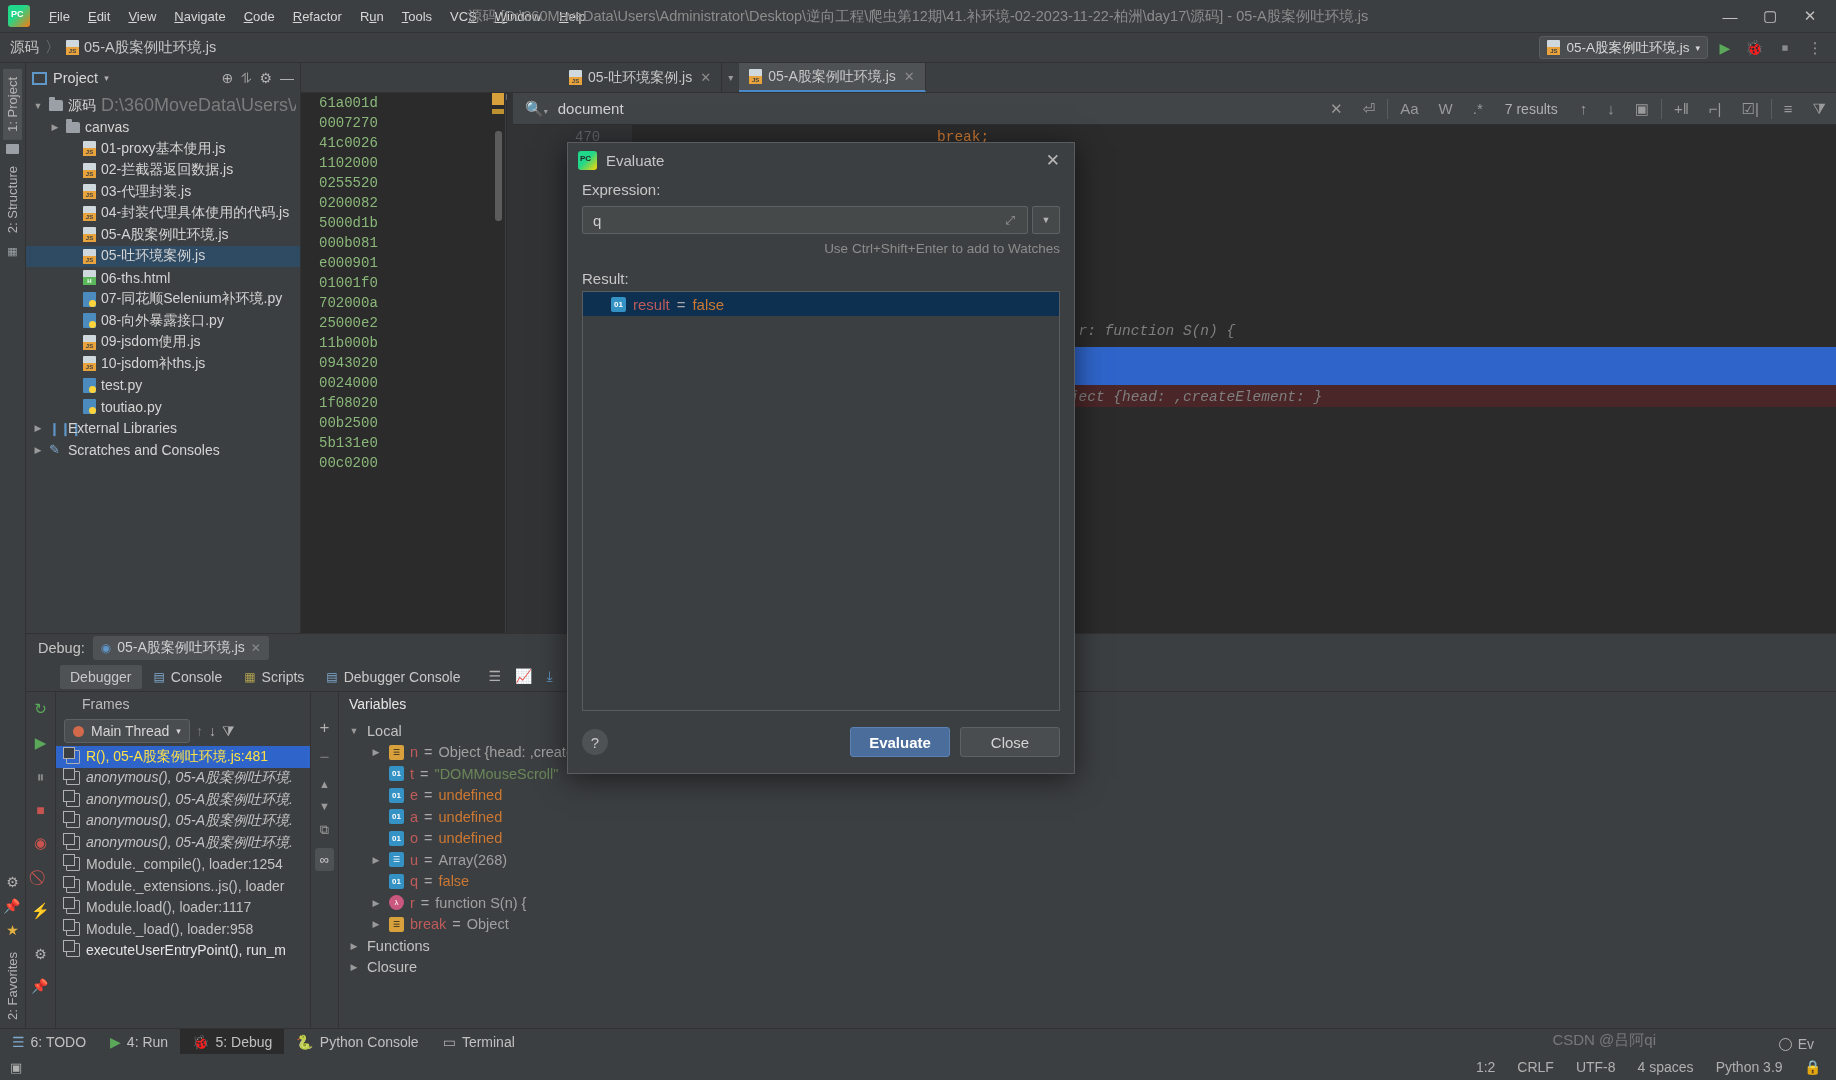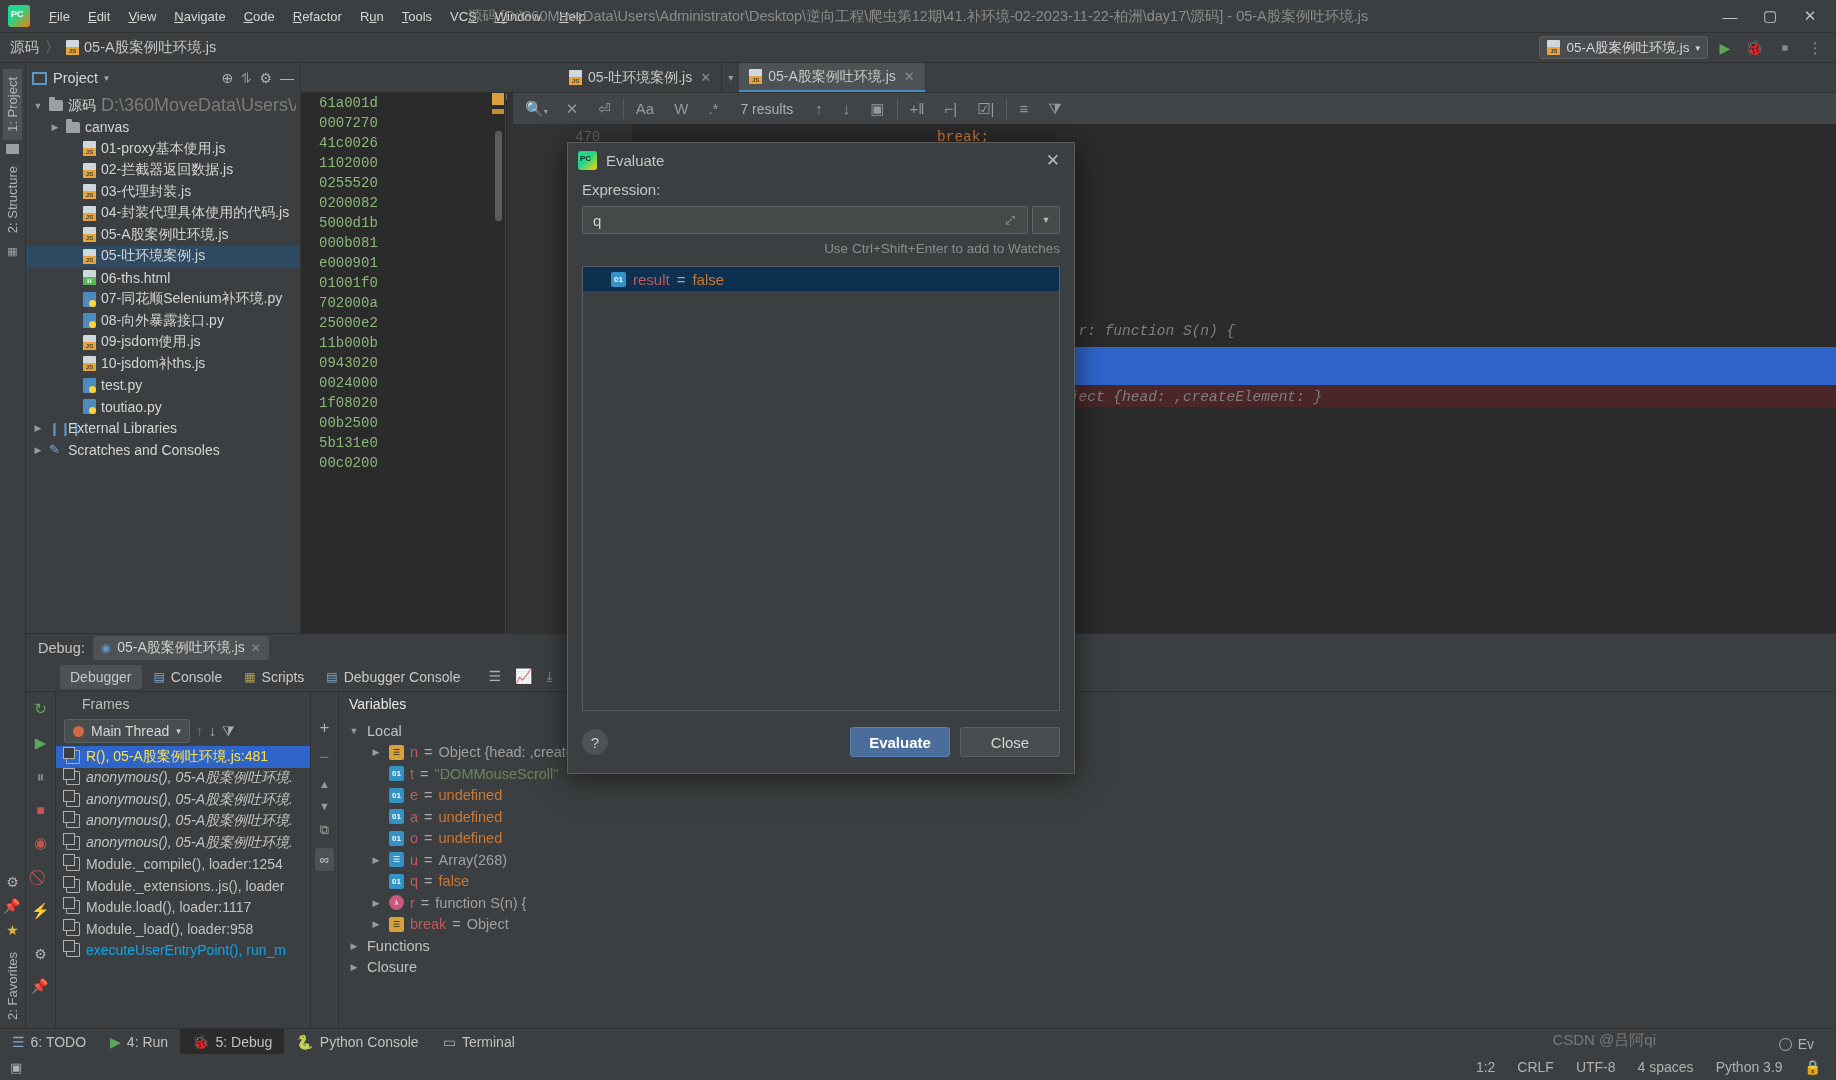--- a/index.html
+++ b/index.html
@@ -577,20 +577,21 @@
           </div>
         <div id="clines">
             <div class="codeline" style="top: 34px; left: 430px;"><span class="kw">break;</span></div>
             <div class="hl-blue" style="top: 254px;"></div>
             <div class="hl-red" style="top: 274px;"></div>
           </div>
       </div>
 
       <div id="searchbar">
         <span class="sicon">🔍<span style="font-size:8px">▾</span></span>
+        <input id="search-input" value="document" style="">
         <span class="sbtn">✕</span>
         <span class="sbtn">⏎</span>
         <span class="sdiv"></span>
         <span class="sbtn">Aa</span>
         <span class="sbtn">W</span>
         <span class="sbtn">.*</span>
         <span id="results-count">7 results</span>
         <span class="sbtn">↑</span>
         <span class="sbtn">↓</span>
         <span class="sbtn">▣</span>
@@ -707,21 +708,21 @@
           <div class="frow">
             <span class="frame-ico"></span>
             <span style="color: rgb(194, 194, 194);">Module.load(), loader:1117</span>
           </div>
           <div class="frow">
             <span class="frame-ico"></span>
             <span style="color: rgb(194, 194, 194);">Module._load(), loader:958</span>
           </div>
           <div class="frow">
             <span class="frame-ico"></span>
-            <span style="color: #0ea5e9;">executeUserEntryPoint(), run_m</span>
+            <span style="color: #e5e5e5;">executeUserEntryPoint(), run_m</span>
           </div>
         </div>
     </div>
 
     <div id="vars-toolbar">
       <span style="color:#b0b0b0;font-size:17px">+</span>
       <span style="color:#7a7a7a;font-size:17px">−</span>
       <span style="color:#9a9a9a;font-size:11px">▲</span>
       <span style="color:#9a9a9a;font-size:11px">▼</span>
       <span style="color:#9a9a9a;font-size:13px">⧉</span>
@@ -820,20 +821,21 @@
   <div id="dlg-body">
     <div class="dlg-label">Expression:</div>
     <div id="expr-row">
       <div id="expr-field">
         <input id="expr-input" value="q" style="">
         <span id="expr-expand">⤢</span>
       </div>
       <div id="expr-drop">▼</div>
     </div>
     <div id="hint">Use Ctrl+Shift+Enter to add to Watches</div>
+    <div class="dlg-label" style="margin-bottom:4px">Result:</div>
     <div id="result-box">
       <div id="result-row">
         <span class="vico prim">01</span>
         <span class="vname">result</span>
         <span class="veq">=</span>
         <span class="vval-undef">false</span>
       </div>
     </div>
   </div>
   <div id="dlg-footer">

